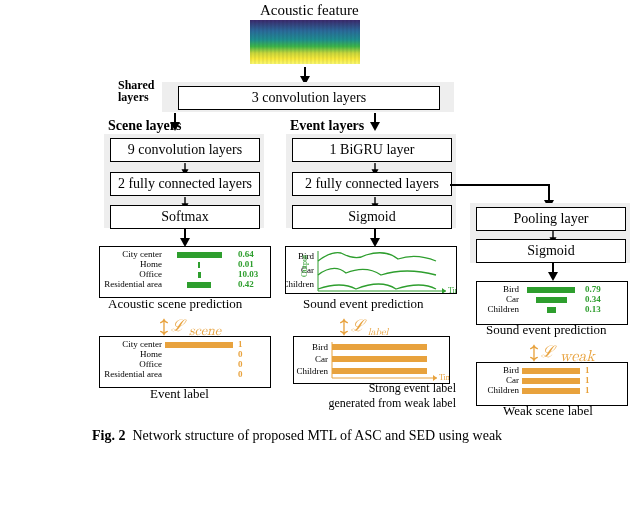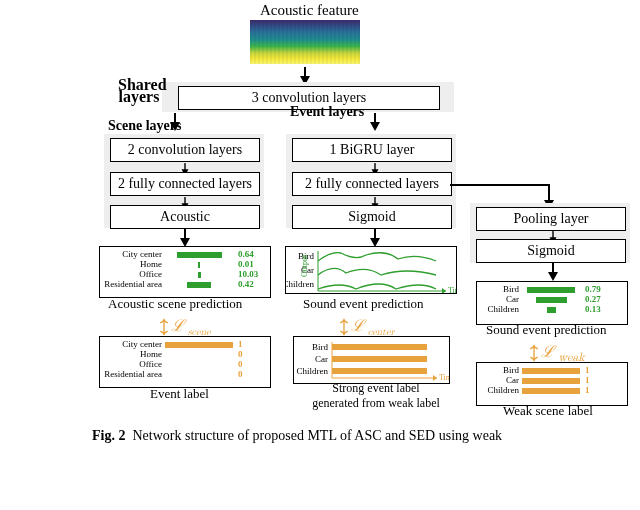--- a/index.html
+++ b/index.html
@@ -56,51 +56,51 @@
     height: 10px;
     gap: 2px;
   }
   .bar-label { width: 62px; text-align: right; }
   .bar-track { width: 70px; position: relative; }
   .bar-fill  { height: 6px; display: inline-block; vertical-align: middle; }
   .green { background:#2e9e2e; color:#2e9e2e; }
   .orange{ background:#e8a23d; color:#e8a23d; }
   .val   { font-size: 9px; font-weight: bold; margin-left: 2px; }
   .caption { font-size: 13px; text-align: center; }
-  .small-caption { font-size: 12px; text-align: center; }
+  .small-caption { font-size: 12px; text-align: right; }
   .loss {
     font-family: "Latin Modern Math","Cambria Math",serif;
     font-size: 16px;
     font-style: italic;
   }
   .updown::before { content:"\2195"; font-size:16px; font-weight:bold; margin-right:3px; font-style:normal;}
   svg.mini { width: 120px; height: 50px; }
   .axis-label { font-size:8px; fill:#2e9e2e; }
 </style>
 </head>
 <body>
 
 <div class="abs" style="left:260px;top:2px;font-size:15px">Acoustic feature</div>
 <div class="abs spectro" style="left:250px;top:20px"></div>
 <div class="abs arrow-down" style="left:300px;top:76px"></div>
 
 <div class="abs section" style="left:162px;top:82px;width:292px;height:30px"></div>
-<div class="abs title" style="left:118px;top:79px;width:42px;line-height:12px;font-size:16px;text-align:center">Shared<br>layers</div>
+<div class="abs title" style="left:118px;top:79px;width:42px;line-height:12px;font-size:12px;text-align:left">Shared<br>layers</div>
 <div class="abs box" style="left:178px;top:86px;width:260px">3 convolution layers</div>
 
 <div class="abs arrow-down" style="left:170px;top:122px"></div>
 <div class="abs arrow-down" style="left:370px;top:122px"></div>
 
 <div class="abs title" style="left:108px;top:118px">Scene layers</div>
 <div class="abs section" style="left:104px;top:134px;width:160px;height:94px"></div>
-<div class="abs box" style="left:110px;top:138px;width:148px">2 convolution layers</div>
+<div class="abs box" style="left:110px;top:138px;width:148px">9 convolution layers</div>
 <div class="abs arrow-down" style="left:180px;top:168px;transform:scale(.7)"></div>
 <div class="abs box" style="left:110px;top:172px;width:148px">2 fully connected layers</div>
 <div class="abs arrow-down" style="left:180px;top:202px;transform:scale(.7)"></div>
-<div class="abs box" style="left:110px;top:205px;width:148px">Acoustic</div>
+<div class="abs box" style="left:110px;top:205px;width:148px">Softmax</div>
 
 <div class="abs arrow-down" style="left:180px;top:238px"></div>
 
 <div class="abs box" style="left:99px;top:246px;width:170px;height:46px;padding:2px 0">
   <div class="bar-row">
       <span class="bar-label">City center</span>
       <span class="bar-track"><span class="bar-fill green" style="width:45px"></span></span>
       <span class="val" style="color:#2e9e2e">0.64</span>
     </div>
   <div class="bar-row">
@@ -114,21 +114,21 @@
       <span class="val" style="color:#2e9e2e">10.03</span>
     </div>
   <div class="bar-row">
       <span class="bar-label">Residential area</span>
       <span class="bar-track"><span class="bar-fill green" style="width:24px"></span></span>
       <span class="val" style="color:#2e9e2e">0.42</span>
     </div>
 </div>
 <div class="abs caption" style="left:108px;top:296px">Acoustic scene prediction</div>
 
-<div class="abs loss updown" style="left:160px;top:314px;color:#e8a23d"><span style="font-family:serif">ℒ</span><sub style="font-size:10px"> scene</sub></div>
+<div class="abs loss updown" style="left:160px;top:314px;color:#e8a23d"><span style="font-family:serif">ℒ</span><sub style="font-size:14px"> scene</sub></div>
 
 <div class="abs box" style="left:99px;top:336px;width:170px;height:46px;padding:2px 0">
   <div class="bar-row">
       <span class="bar-label">City center</span>
       <span class="bar-track"><span class="bar-fill orange" style="width:68px"></span></span>
       <span class="val" style="color:#e8a23d">1</span>
     </div>
   <div class="bar-row">
       <span class="bar-label">Home</span>
       <span class="bar-track"></span>
@@ -140,21 +140,21 @@
       <span class="val" style="color:#e8a23d">0</span>
     </div>
   <div class="bar-row">
       <span class="bar-label">Residential area</span>
       <span class="bar-track"></span>
       <span class="val" style="color:#e8a23d">0</span>
     </div>
 </div>
 <div class="abs caption" style="left:150px;top:386px">Event label</div>
 
-<div class="abs title" style="left:290px;top:104px">Event layers</div>
+<div class="abs title" style="left:290px;top:118px">Event layers</div>
 <div class="abs section" style="left:286px;top:134px;width:170px;height:94px"></div>
 <div class="abs box" style="left:292px;top:138px;width:158px">1 BiGRU layer</div>
 <div class="abs arrow-down" style="left:370px;top:168px;transform:scale(.7)"></div>
 <div class="abs box" style="left:292px;top:172px;width:158px">2 fully connected layers</div>
 <div class="abs arrow-down" style="left:370px;top:202px;transform:scale(.7)"></div>
 <div class="abs box" style="left:292px;top:205px;width:158px">Sigmoid</div>
 
 <div class="abs" style="left:450px;top:184px;width:100px;height:2px;background:#000"></div>
 <div class="abs" style="left:548px;top:184px;width:2px;height:16px;background:#000"></div>
 <div class="abs arrow-down" style="left:544px;top:200px"></div>
@@ -177,21 +177,21 @@
     <polygon points="160,44 156,41 156,47" fill="#2e9e2e"></polygon>
     <path d="M32,14 Q45,4 55,6 Q70,14 80,8 Q100,2 112,12 Q130,6 150,14" fill="none" stroke="#2e9e2e" stroke-width="1.3"></path>
     <path d="M32,28 Q48,16 60,26 Q80,18 95,28 Q120,20 150,28" fill="none" stroke="#2e9e2e" stroke-width="1.3"></path>
     <path d="M32,42 Q55,34 70,42 Q95,32 110,42 Q135,34 150,42" fill="none" stroke="#2e9e2e" stroke-width="1.3"></path>
     <text x="162" y="46" class="axis-label">Time</text>
     <text x="21" y="30" class="axis-label" transform="rotate(-90 21 30)">Output</text>
   </svg>
 </div>
 <div class="abs caption" style="left:303px;top:296px">Sound event prediction</div>
 
-<div class="abs loss updown" style="left:340px;top:314px;color:#e8a23d"><span style="font-family:serif">ℒ</span><sub style="font-size:10px"> center</sub></div>
+<div class="abs loss updown" style="left:340px;top:314px;color:#e8a23d"><span style="font-family:serif">ℒ</span><sub style="font-size:10px"> label</sub></div>
 
 <div class="abs box" style="left:293px;top:336px;width:155px;height:42px;padding:2px 0">
   <svg viewBox="0 0 155 42" style="width:155px;height:42px">
     <text x="34" y="11" font-size="9" text-anchor="end">Bird</text>
     <text x="34" y="23" font-size="9" text-anchor="end">Car</text>
     <text x="34" y="35" font-size="9" text-anchor="end">Children</text>
     <rect x="38" y="5" width="95" height="6" fill="#e8a23d"></rect>
     <rect x="38" y="17" width="95" height="6" fill="#e8a23d"></rect>
     <rect x="38" y="29" width="95" height="6" fill="#e8a23d"></rect>
     <line x1="38" y1="3" x2="38" y2="39" stroke="#e8a23d"></line>
@@ -204,31 +204,31 @@
 
 <div class="abs box" style="left:476px;top:281px;width:150px;height:38px;padding:2px 0">
   <div class="bar-row">
       <span class="bar-label" style="width:42px">Bird</span>
       <span class="bar-track" style="width:60px"><span class="bar-fill green" style="width:48px"></span></span>
       <span class="val" style="color:#2e9e2e">0.79</span>
     </div>
   <div class="bar-row">
       <span class="bar-label" style="width:42px">Car</span>
       <span class="bar-track" style="width:60px"><span class="bar-fill green" style="width:31px"></span></span>
-      <span class="val" style="color:#2e9e2e">0.27</span>
+      <span class="val" style="color:#2e9e2e">0.34</span>
     </div>
   <div class="bar-row">
       <span class="bar-label" style="width:42px">Children</span>
       <span class="bar-track" style="width:60px"><span class="bar-fill green" style="width:9px"></span></span>
       <span class="val" style="color:#2e9e2e">0.13</span>
     </div>
 </div>
 <div class="abs caption" style="left:486px;top:322px">Sound event prediction</div>
 
-<div class="abs loss updown" style="left:530px;top:340px;color:#e8a23d"><span style="font-family:serif">ℒ</span><sub style="font-size:12px"> weak</sub></div>
+<div class="abs loss updown" style="left:530px;top:340px;color:#e8a23d"><span style="font-family:serif">ℒ</span><sub style="font-size:16px"> weak</sub></div>
 
 <div class="abs box" style="left:476px;top:362px;width:150px;height:38px;padding:2px 0">
   <div class="bar-row">
       <span class="bar-label" style="width:42px">Bird</span>
       <span class="bar-track" style="width:60px"><span class="bar-fill orange" style="width:58px"></span></span>
       <span class="val" style="color:#e8a23d">1</span>
     </div>
   <div class="bar-row">
       <span class="bar-label" style="width:42px">Car</span>
       <span class="bar-track" style="width:60px"><span class="bar-fill orange" style="width:58px"></span></span>

